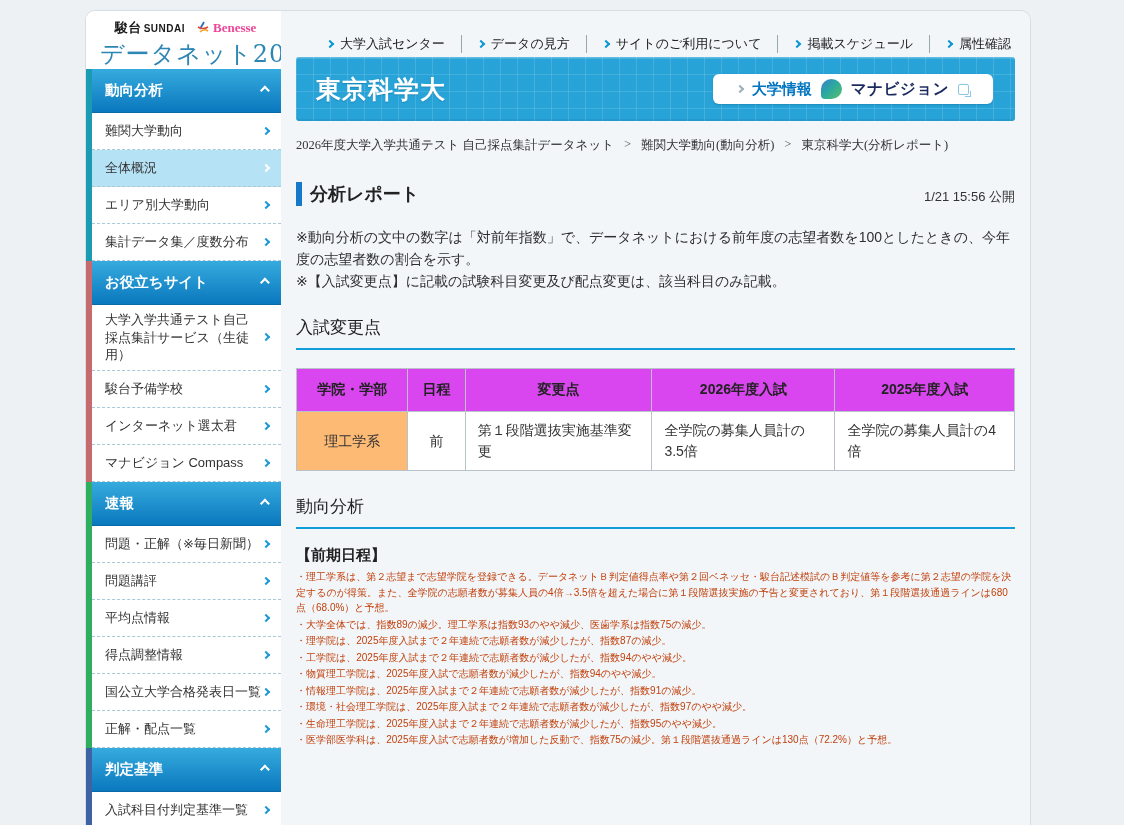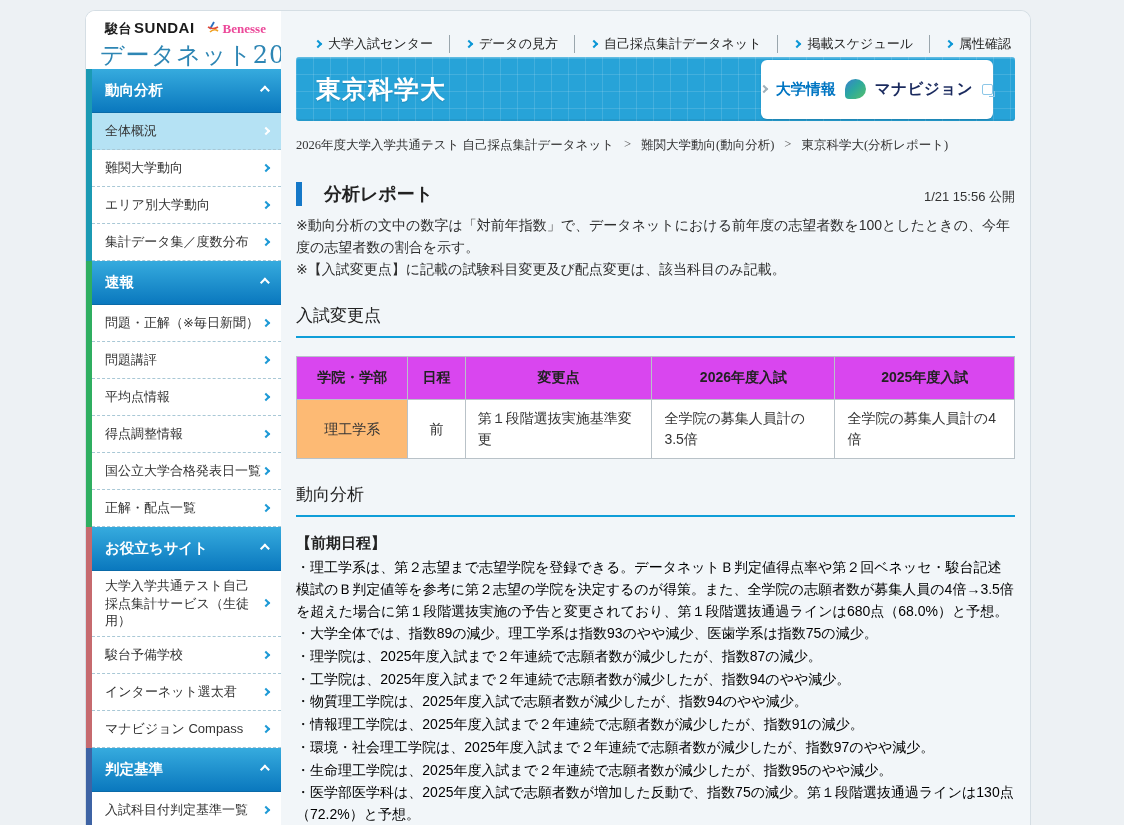--- a/index.html
+++ b/index.html
@@ -12,21 +12,21 @@
   .container {
     position:absolute; left:85px; top:10px; width:946px; height:830px;
     background:#f2f6f9; border:1px solid #d5dee4; border-bottom:none;
     border-radius:10px 10px 0 0; display:flex; overflow:hidden;
   }
   
   .sidebar { width:195px; flex-shrink:0; background:#fff; }
   .logo-block { height:58px; padding:8px 10px 0 14px; background:#fff; }
   .logo-row { display:flex; align-items:center; gap:10px; justify-content:center; }
   .sundai-logo { font-weight:bold; font-size:13px; color:#1a1a1a; letter-spacing:.5px; }
-  .sundai-sub { font-size:15px; font-weight:bold; color:#1a1a1a; margin-left:2px; }
+  .sundai-sub { font-size:10px; font-weight:bold; color:#1a1a1a; margin-left:2px; }
   .benesse-logo { display:flex; align-items:center; gap:2px; }
   .benesse-text { font-family:"Liberation Serif","DejaVu Serif",serif; font-weight:bold; font-size:13px; color:#ec4899; }
   .site-title {
     text-align:center; font-family:"DejaVu Serif","Liberation Serif",serif;
     font-size:24px; color:#2e86b4; letter-spacing:1px; margin-top:1px; white-space:nowrap;
   }
   .side-section { border-left:6px solid #888; }
   .side-header {
     height:44px; display:flex; align-items:center; justify-content:space-between;
     padding:0 14px 0 13px; background:linear-gradient(#36abde,#0a78be);
@@ -62,59 +62,59 @@
     padding:0 22px 0 20px;
     background-color:#27a3d8;
     background-image:
       linear-gradient(rgba(255,255,255,.13) 1px, transparent 1px),
       linear-gradient(90deg, rgba(255,255,255,.13) 1px, transparent 1px);
     background-size:17px 17px;
     box-shadow:inset 0 2px 0 rgba(255,255,255,.15), inset 0 -2px 0 rgba(0,0,0,.06);
   }
   .banner-title { color:#fff; font-size:25px; font-weight:bold; letter-spacing:1px; text-shadow:0 1px 1px rgba(0,60,90,.25); }
   .univ-btn {
-    background:#fff; border-radius:6px; height:59px; display:flex; align-items:center;
-    gap:9px; padding:0 0; cursor:pointer; box-shadow:0 1px 2px rgba(0,40,70,.2);
+    background:#fff; border-radius:6px; height:30px; display:flex; align-items:center;
+    gap:9px; padding:0 24px; cursor:pointer; box-shadow:0 1px 2px rgba(0,40,70,.2);
   }
   .univ-btn .chev { color:#9fb0ba; }
   .univ-info-label { color:#0075c2; font-size:15px; font-weight:bold; }
   .mana-blob {
     width:21px; height:20px; border-radius:50% 50% 50% 4px;
     background:linear-gradient(135deg,#3a7fd0 0%,#2ba8a0 45%,#57c06a 100%);
   }
   .mana-label { color:#1a2a5e; font-size:15.5px; font-weight:bold; letter-spacing:.5px; }
   .ext-icon {
     width:11px; height:11px; border:1.5px solid #8cc7e8; border-radius:2px; position:relative;
   }
   .ext-icon::after { content:""; position:absolute; right:-3px; bottom:-3px; width:5px; height:5px; border-right:1.5px solid #8cc7e8; border-bottom:1.5px solid #8cc7e8; }
   .breadcrumb { margin-top:16px; font-size:12.5px; color:#333; display:flex; gap:10px; flex-wrap:wrap;font-family:Liberation Serif, serif; }
   .breadcrumb .sep { color:#555; }
   .crumb { cursor:pointer; }
   .report-header { margin-top:28px; display:flex; align-items:flex-end; justify-content:space-between; }
-  .report-title-wrap { display:flex; align-items:flex-start; gap:22px; }
+  .report-title-wrap { display:flex; align-items:flex-start; gap:8px; }
   .title-bar { width:6px; height:24px; background:#1578c8; }
   .report-title { font-size:18px; font-weight:bold; color:#222; }
   .published { font-size:13px; color:#333; }
-  .notes { margin-top:8px; font-size:14px; line-height:1.58; color:#2e2e2e; }
+  .notes { margin-top:20px; font-size:14px; line-height:1.58; color:#2e2e2e; }
   .section-heading {
     margin-top:24px; font-size:17px; color:#222; font-weight:normal;
     padding-bottom:9px; border-bottom:2px solid #0f9ed8;
   }
   
   table.changes { width:100%; margin-top:18px; border-collapse:collapse; background:#fff; font-size:14px; }
   table.changes th, table.changes td { border:1px solid #b9c2c8; }
   table.changes th {
     background:#d946ef; font-weight:bold; text-align:center; padding:12px 6px; color:#222;
   }
   table.changes td { padding:8px 12px; vertical-align:middle; line-height:1.5; height:54px; }
   td.cell-center { text-align:center; }
   td.cell-first { background:#fdba74; text-align:center; }
   .period-heading { margin-top:17px; font-size:15px; font-weight:bold; color:#222; }
   .bullets { margin-top:4px; }
-  .bullets p { font-size:14px; line-height:1.55; color:#000000; margin:1px 0; }
+  .bullets p { font-size:10px; line-height:1.55; color:#c2410c; margin:1px 0; }
 </style>
 </head>
 <body>
 
 <div class="container">
 
   <aside class="sidebar">
     <div class="logo-block">
       <div class="logo-row">
         <span class="sundai-logo"><span>駿台</span><span class="sundai-sub">SUNDAI</span></span>
@@ -128,34 +128,57 @@
         </span>
       </div>
       <div class="site-title">データネット2026</div>
     </div>
 
     <div class="side-section" style="border-left-color:#1b9ab3">
       <div class="side-header">
         <span>動向分析</span>
         <span class="chev up"></span>
       </div>
+      <div class="side-item">
+        <span>難関大学動向</span>
+        <span class="chev right small"></span>
+      </div>
       <div class="side-item active">
         <span>全体概況</span>
         <span class="chev right small"></span>
       </div>
       <div class="side-item">
-        <span>難関大学動向</span>
-        <span class="chev right small"></span>
-      </div>
-      <div class="side-item">
         <span>エリア別大学動向</span>
         <span class="chev right small"></span>
       </div>
       <div class="side-item">
         <span>集計データ集／度数分布</span>
+        <span class="chev right small"></span>
+      </div>
+    </div>
+
+    <div class="side-section" style="border-left-color:#c66a6e">
+      <div class="side-header">
+        <span>お役立ちサイト</span>
+        <span class="chev up"></span>
+      </div>
+      <div class="side-item" style="min-height:54px">
+        <span style="width:148px">大学入学共通テスト自己採点集計サービス（生徒用）</span>
+        <span class="chev right small"></span>
+      </div>
+      <div class="side-item">
+        <span>駿台予備学校</span>
+        <span class="chev right small"></span>
+      </div>
+      <div class="side-item">
+        <span>インターネット選太君</span>
+        <span class="chev right small"></span>
+      </div>
+      <div class="side-item">
+        <span>マナビジョン Compass</span>
         <span class="chev right small"></span>
       </div>
     </div>
 
     <div class="side-section" style="border-left-color:#2fae60">
       <div class="side-header">
         <span>速報</span>
         <span class="chev up"></span>
       </div>
       <div class="side-item">
@@ -177,43 +200,20 @@
       <div class="side-item">
         <span>国公立大学合格発表日一覧</span>
         <span class="chev right small"></span>
       </div>
       <div class="side-item">
         <span>正解・配点一覧</span>
         <span class="chev right small"></span>
       </div>
     </div>
 
-    <div class="side-section" style="border-left-color:#c66a6e">
-      <div class="side-header">
-        <span>お役立ちサイト</span>
-        <span class="chev up"></span>
-      </div>
-      <div class="side-item" style="min-height:54px">
-        <span style="width:148px">大学入学共通テスト自己採点集計サービス（生徒用）</span>
-        <span class="chev right small"></span>
-      </div>
-      <div class="side-item">
-        <span>駿台予備学校</span>
-        <span class="chev right small"></span>
-      </div>
-      <div class="side-item">
-        <span>インターネット選太君</span>
-        <span class="chev right small"></span>
-      </div>
-      <div class="side-item">
-        <span>マナビジョン Compass</span>
-        <span class="chev right small"></span>
-      </div>
-    </div>
-
     <div class="side-section" style="border-left-color:#3e63a4">
       <div class="side-header">
         <span>判定基準</span>
         <span class="chev up"></span>
       </div>
       <div class="side-item">
         <span>入試科目付判定基準一覧</span>
         <span class="chev right small"></span>
       </div>
     </div>
@@ -225,21 +225,21 @@
       <span class="top-nav-item">
         <span class="chev right small"></span>
         <span>大学入試センター</span>
       </span>
       <span class="top-nav-item">
         <span class="chev right small"></span>
         <span>データの見方</span>
       </span>
       <span class="top-nav-item">
         <span class="chev right small"></span>
-        <span>自己採点集計データネット</span>
+        <span>サイトのご利用について</span>
       </span>
       <span class="top-nav-item">
         <span class="chev right small"></span>
         <span>掲載スケジュール</span>
       </span>
       <span class="top-nav-item">
         <span class="chev right small"></span>
         <span>属性確認</span>
       </span>
     </nav>

